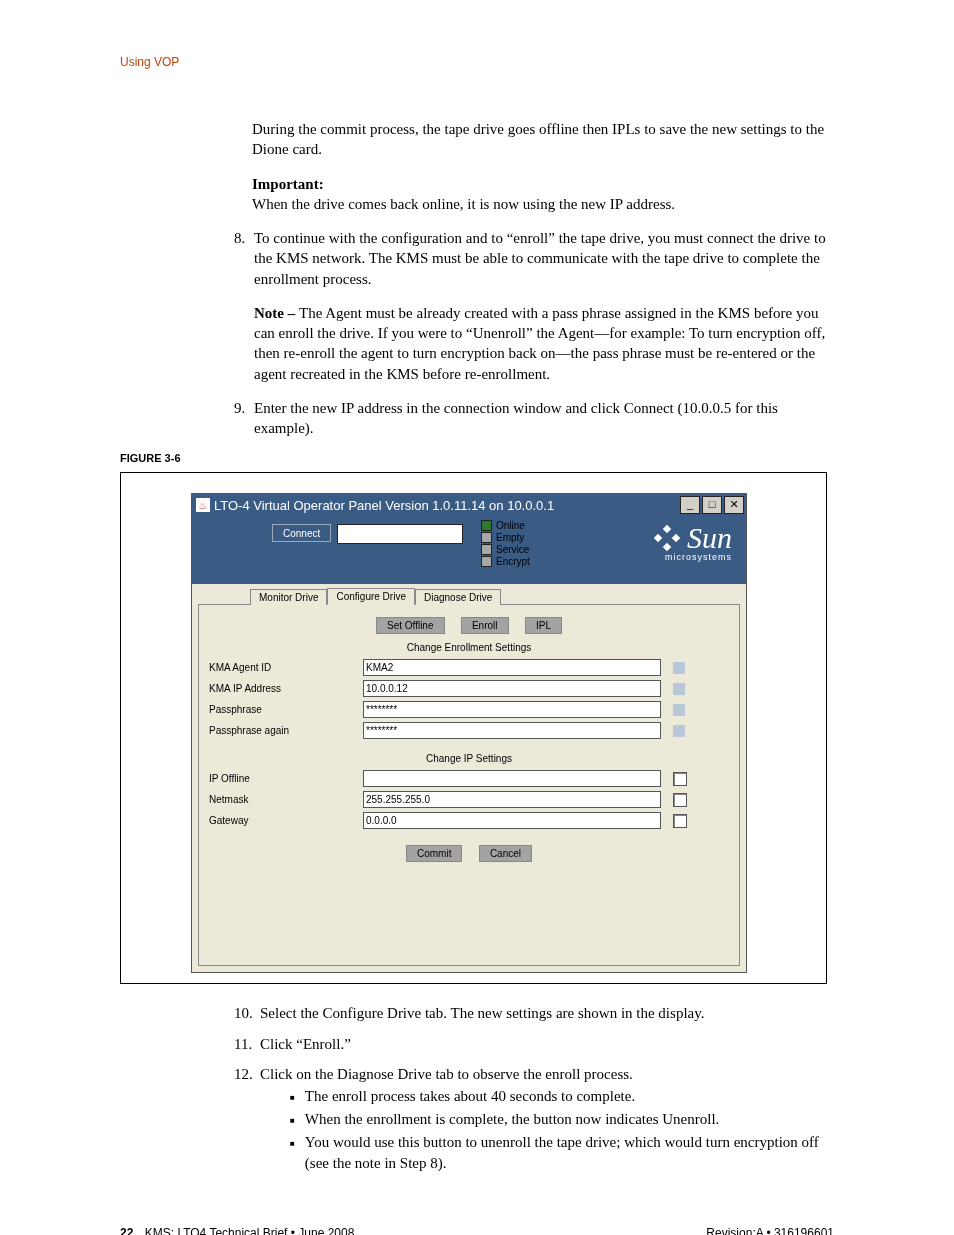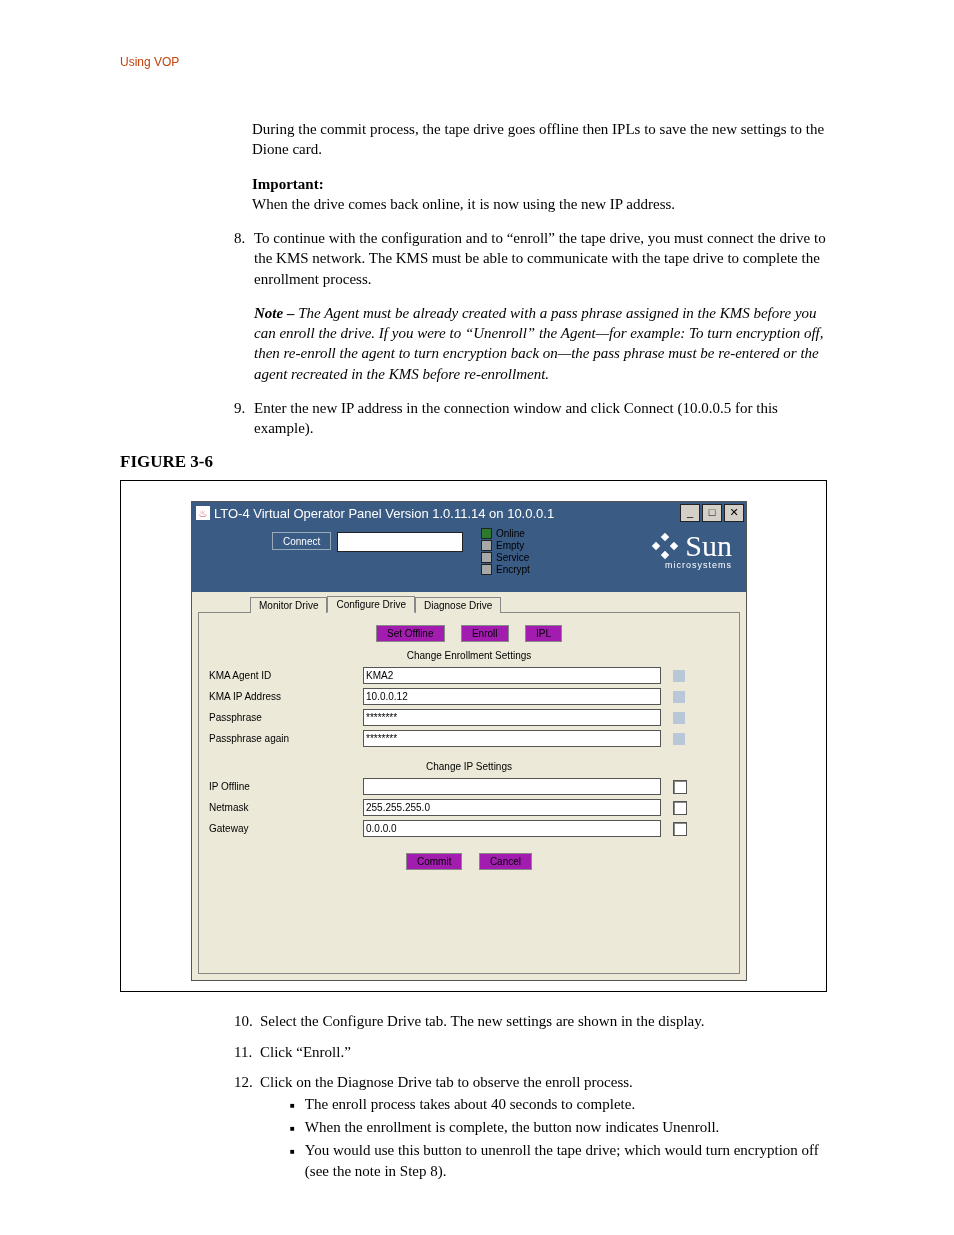--- a/index.html
+++ b/index.html
@@ -36,22 +36,22 @@
   }
   ol.steps > li {
     font-size: 15px;
     line-height: 1.35;
     margin-bottom: 14px;
     display: flex;
   }
   ol.steps > li > .num { min-width: 20px; }
   .note-ind { font-weight: bold; }
   .figure-label {
-    font-family: Liberation Serif, serif;
-    font-size: 17px;
+    font-family: Liberation Sans, sans-serif;
+    font-size: 11px;
     font-weight: bold;
     margin: 4px 0 8px 0;
   }
 
   
   .screenshot-frame {
     border: 1px solid #000;
     width: 705px;
     height: 510px;
     margin: 0 0 18px 0;
@@ -141,20 +141,21 @@
   .sq-green { background:#2d7a2d; }
   .sq-grey  { background:#a8a8a8; }
   .sun-logo {
     position: absolute;
     right: 14px; top: 8px;
     text-align: right;
     color: #fff;
   }
   .sun-logo .big {
     font-family: Georgia, serif;
+    font-style: italic;
     font-size: 30px;
     line-height: 26px;
     display:flex; align-items:center;
   }
   .sun-logo .big svg { margin-right:6px; }
   .sun-logo .small { font-size: 9px; letter-spacing:1px; }
 
   .tabbar {
     display: flex;
     align-items: flex-end;
@@ -180,21 +181,21 @@
     border: 1px solid #888;
     margin: -1px 6px 6px 6px;
     padding: 10px 10px 30px 10px;
     background: #ece9d8;
     min-height: 320px;
   }
   .btn-row { text-align:center; margin-bottom:8px; }
   .panel-btn {
     font-size: 10px;
     padding: 2px 10px;
-    background: #a21caf;
+    background: #a3a3a3;
     border: 1px solid #888;
     margin: 0 6px;
   }
   .section-title {
     text-align:center;
     font-size:10px;
     margin: 6px 0;
   }
   .form-row {
     display:flex;
@@ -272,21 +273,21 @@
       <span class="important-label">Important:</span><br>
       <span>When the drive comes back online, it is now using the new IP address.</span>
     </p>
   </div>
 
   <ol class="steps" style="margin-left:114px;">
     <li>
       <span class="num">8.</span>
       <div>
         <div>To continue with the configuration and to “enroll” the tape drive, you must connect the drive to the KMS network. The KMS must be able to communicate with the tape drive to complete the enrollment process.</div>
-        <div style="margin-top:14px;font-style:italic;">
+        <div style="margin-top:14px;">
           <span class="note-ind">Note – </span><span>The Agent must be already created with a pass phrase assigned in the KMS before you can enroll the drive. If you were to “Unenroll” the Agent—for example: To turn encryption off, then re-enroll the agent to turn encryption back on—the pass phrase must be re-entered or the agent recreated in the KMS before re-enrollment.</span>
         </div>
       </div>
     </li>
     <li>
       <span class="num">9.</span>
       <div>Enter the new IP address in the connection window and click Connect (10.0.0.5 for this example).</div>
     </li>
   </ol>
 

